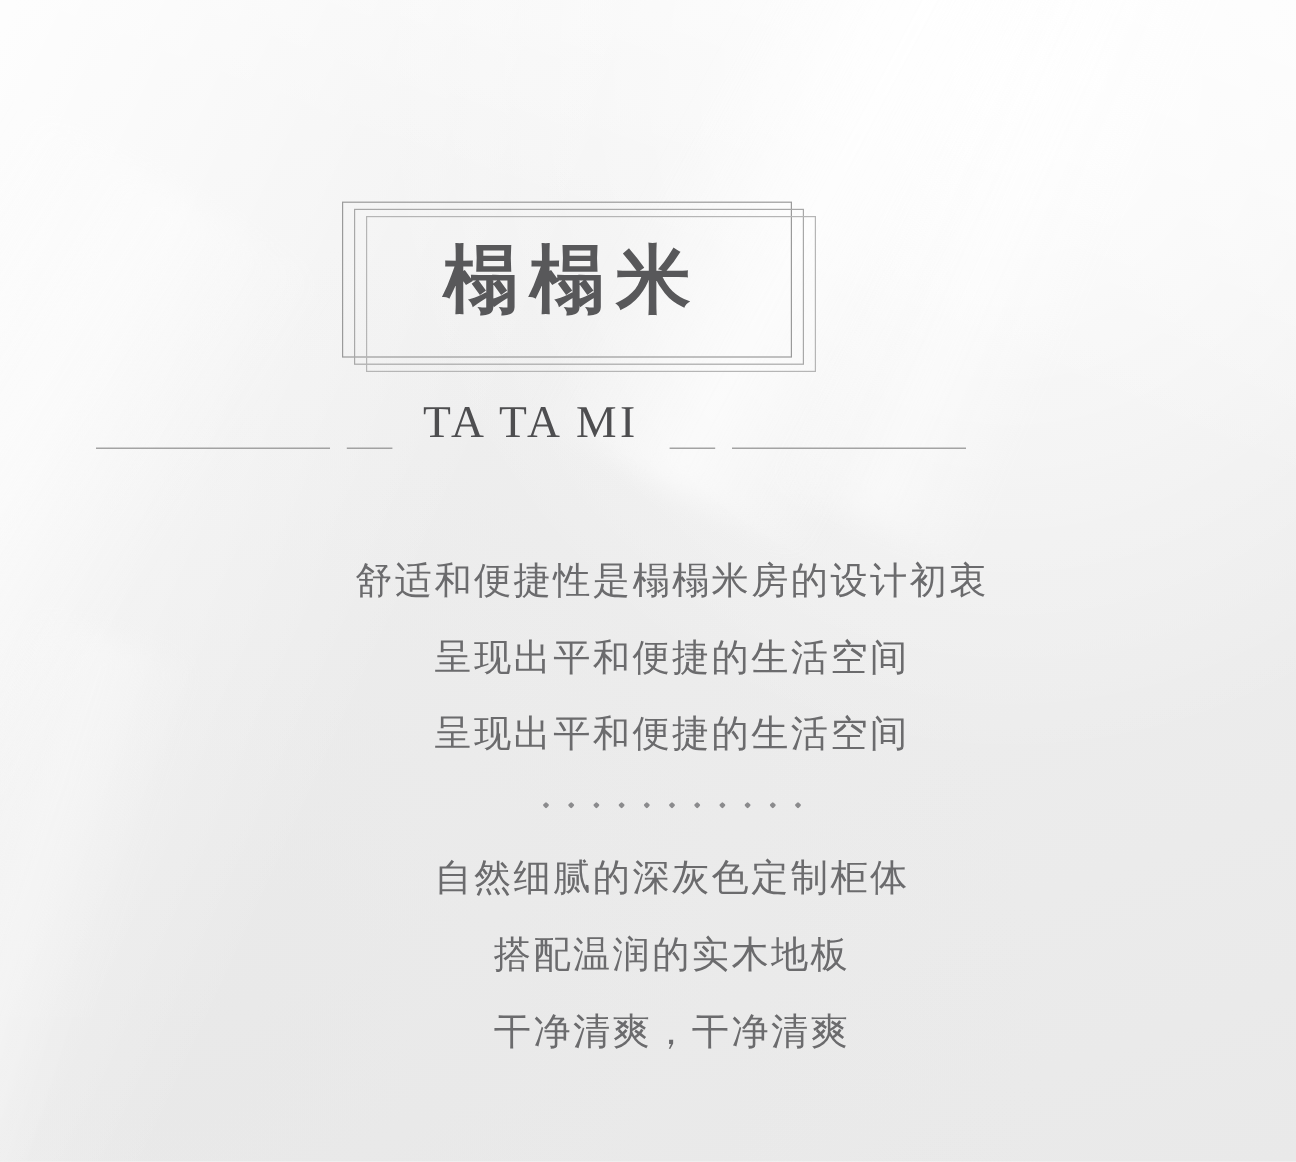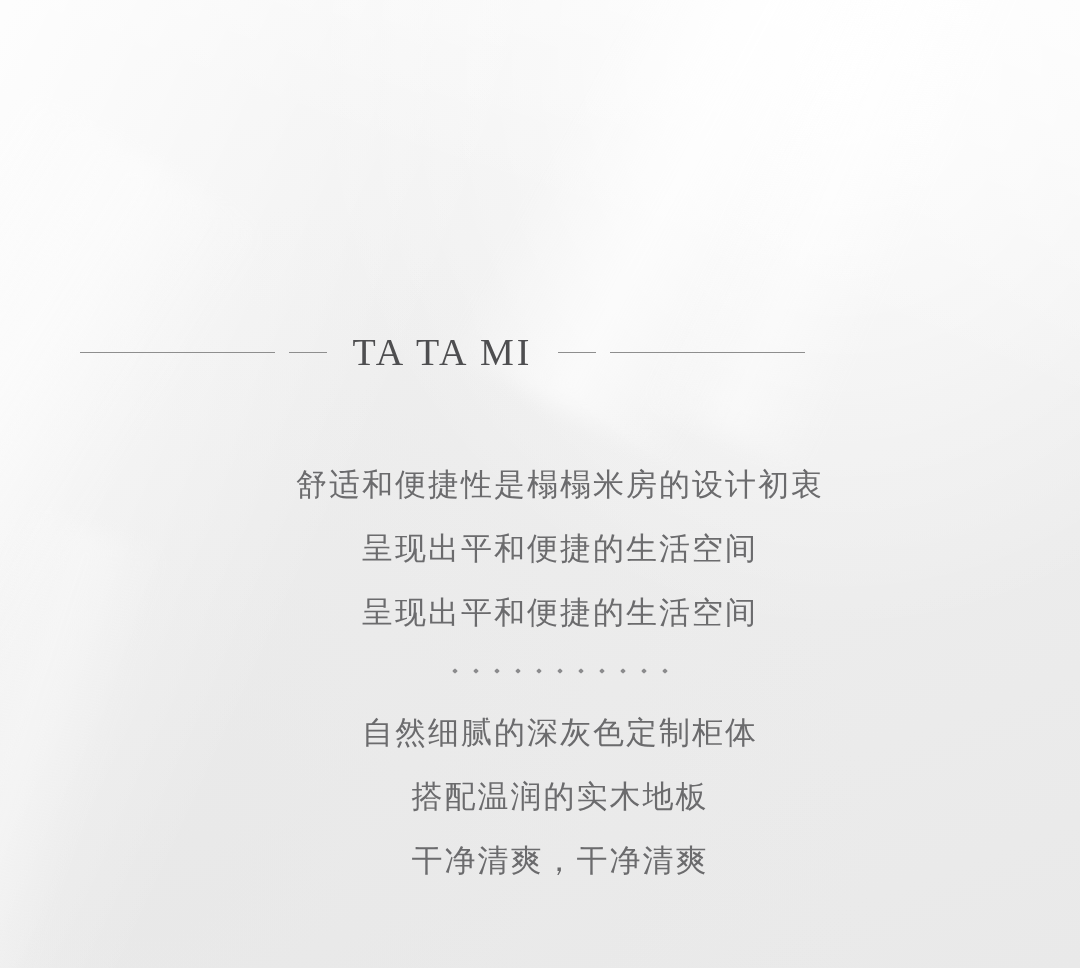--- a/index.html
+++ b/index.html
@@ -99,21 +99,21 @@
     text-shadow: 0 0 1px rgba(255,255,255,0.6);
   }
 
   
   .subtitle-row {
     position: absolute;
     top: 330px;
     left: 0;
     width: 885px;
     display: flex;
-    align-items: center;
+    align-items: flex-end;
     justify-content: center;
   }
   .rule {
     height: 1px;
     background: #8e8e8e;
     flex: 0 0 auto;
   }
   .rule-long-left { width: 195px; }
   .rule-long-right { width: 195px; }
   .rule-short { width: 38px; }
@@ -168,20 +168,26 @@
 
 <div class="page">
 
   <div class="streak a"></div>
   <div class="streak b"></div>
   <div class="streak c"></div>
   <div class="streak d"></div>
 
   <div class="content">
 
+    <div class="title-block">
+      <div class="frame-outer"></div>
+      <div class="frame-mid"></div>
+      <div class="frame-inner"></div>
+      <div class="title-cn">榻榻米</div>
+    </div>
 
     <div class="subtitle-row">
       <div class="rule rule-long-left"></div>
       <div class="rule-gap"></div>
       <div class="rule rule-short"></div>
       <div class="subtitle-en">TA TA MI</div>
       <div class="rule rule-short"></div>
       <div class="rule-gap"></div>
       <div class="rule rule-long-right"></div>
     </div>

